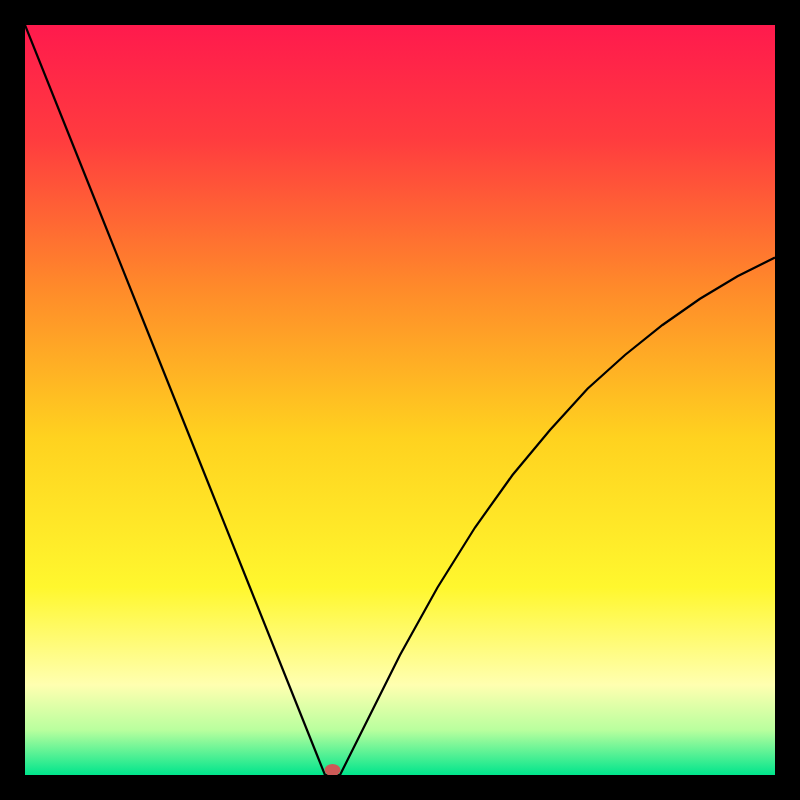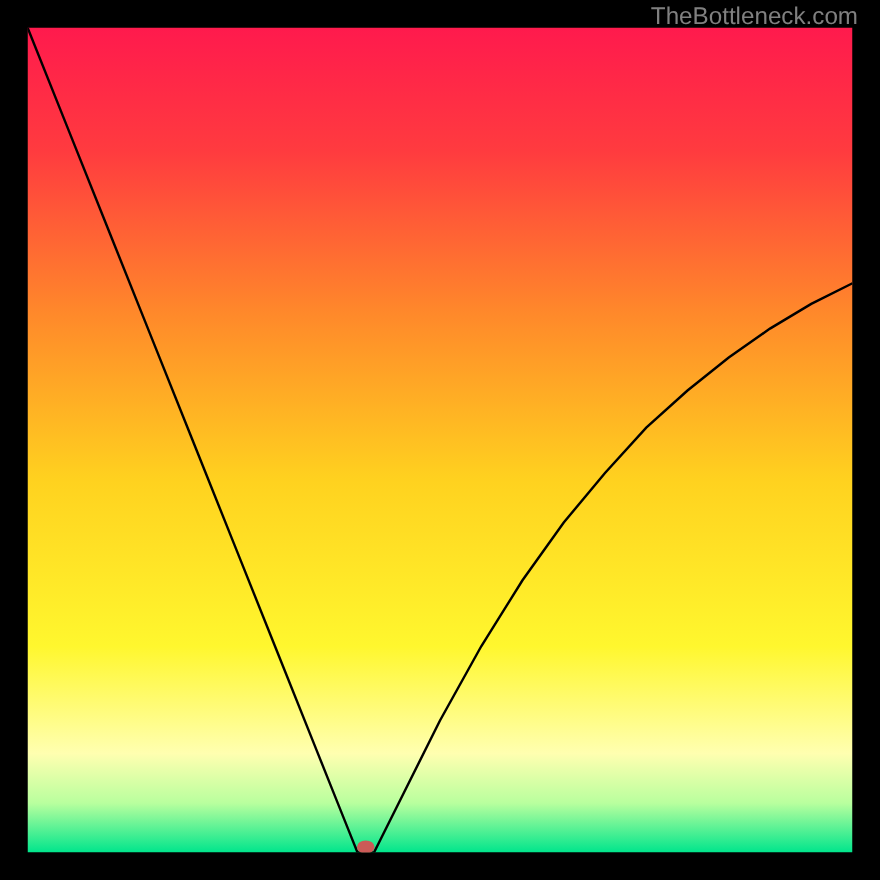--- a/index.html
+++ b/index.html
@@ -43,21 +43,20 @@
     stroke-width: 2.2;
   }
   .marker {
     fill: #cc5a57;
   }
 </style>
 </head>
 <body>
 
 <div class="outer">
-  <div class="watermark">TheBottleneck.com</div>
 
   <div class="plot-frame">
     <svg id="plot-svg" viewBox="0 0 750 750" width="750" height="750">
       <defs>
         <linearGradient id="bg-grad" x1="0" y1="0" x2="0" y2="1">
             <stop offset="0%" stop-color="#ff1a4d"></stop>
             <stop offset="15%" stop-color="#ff3b3f"></stop>
             <stop offset="35%" stop-color="#ff8a2a"></stop>
             <stop offset="55.00000000000001%" stop-color="#ffd21f"></stop>
             <stop offset="75%" stop-color="#fff72e"></stop>

